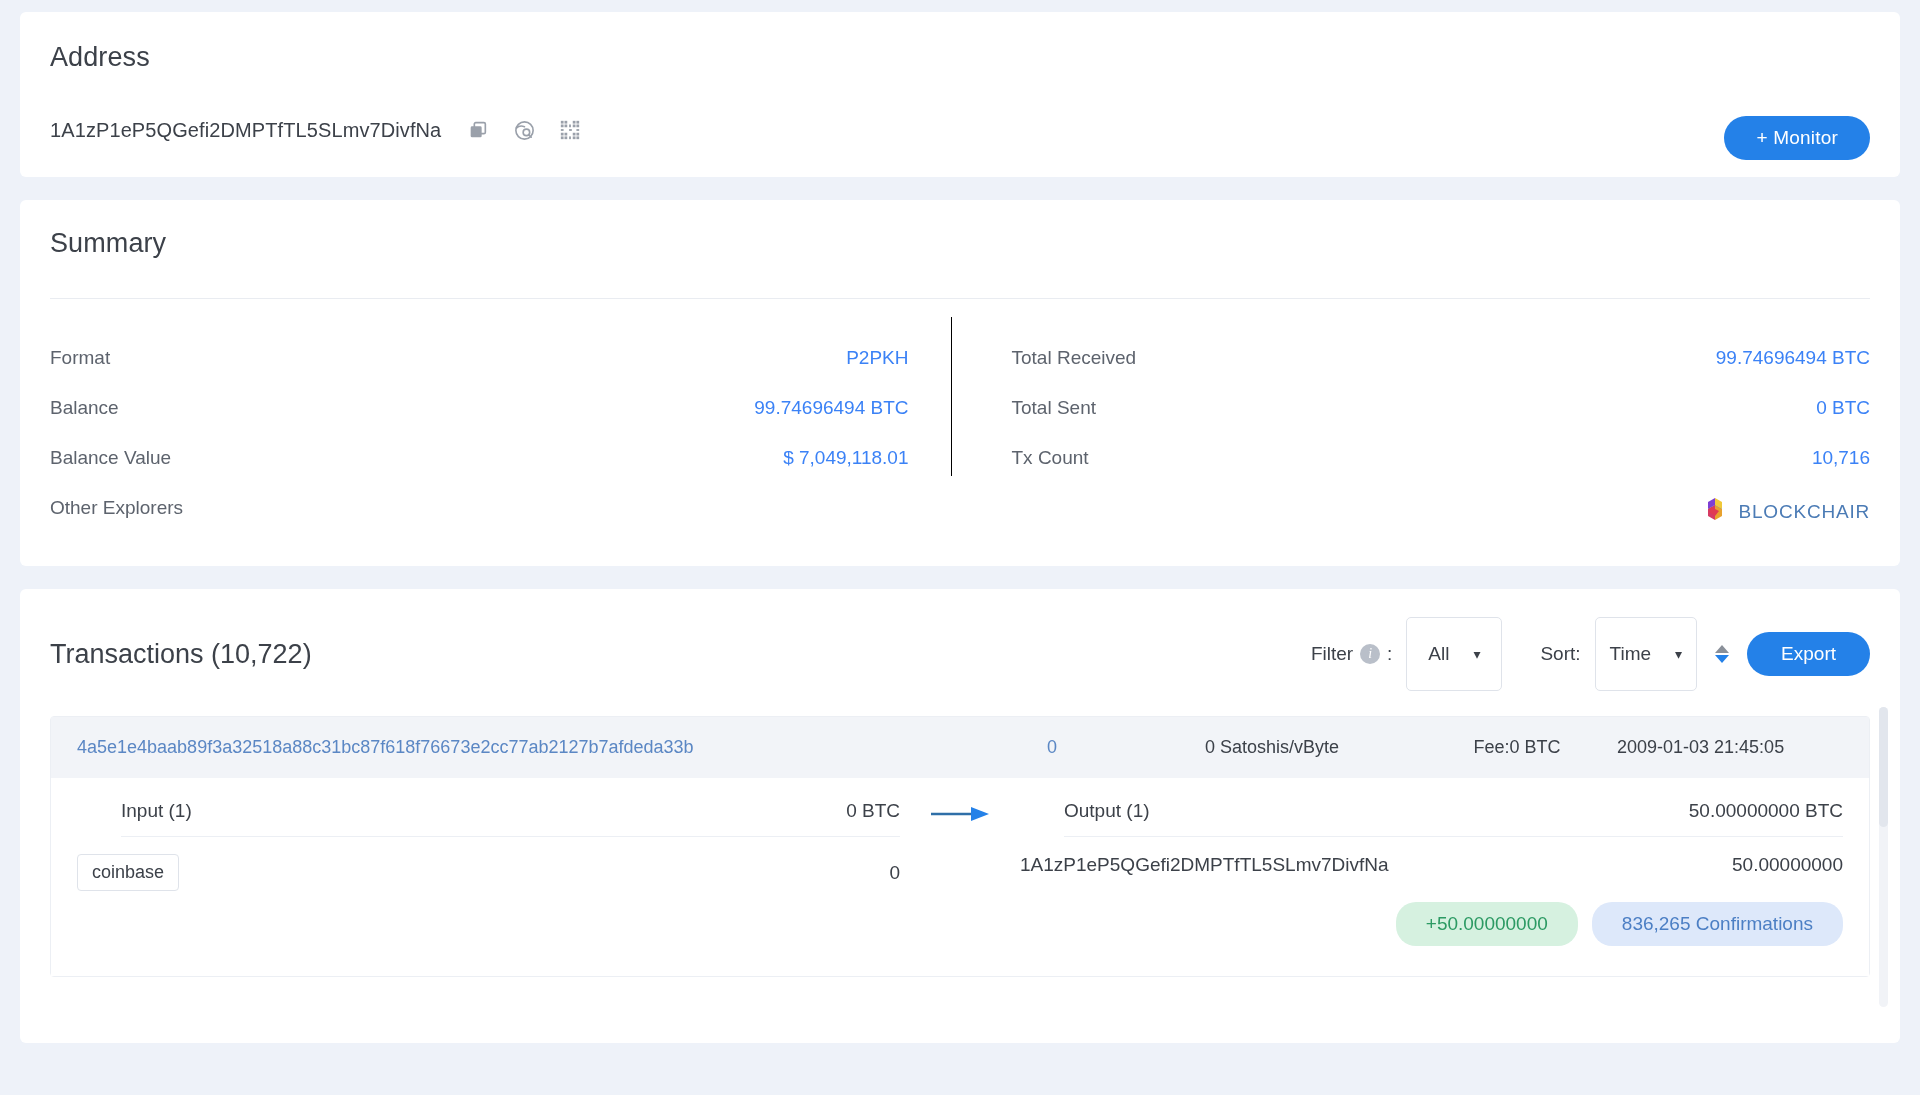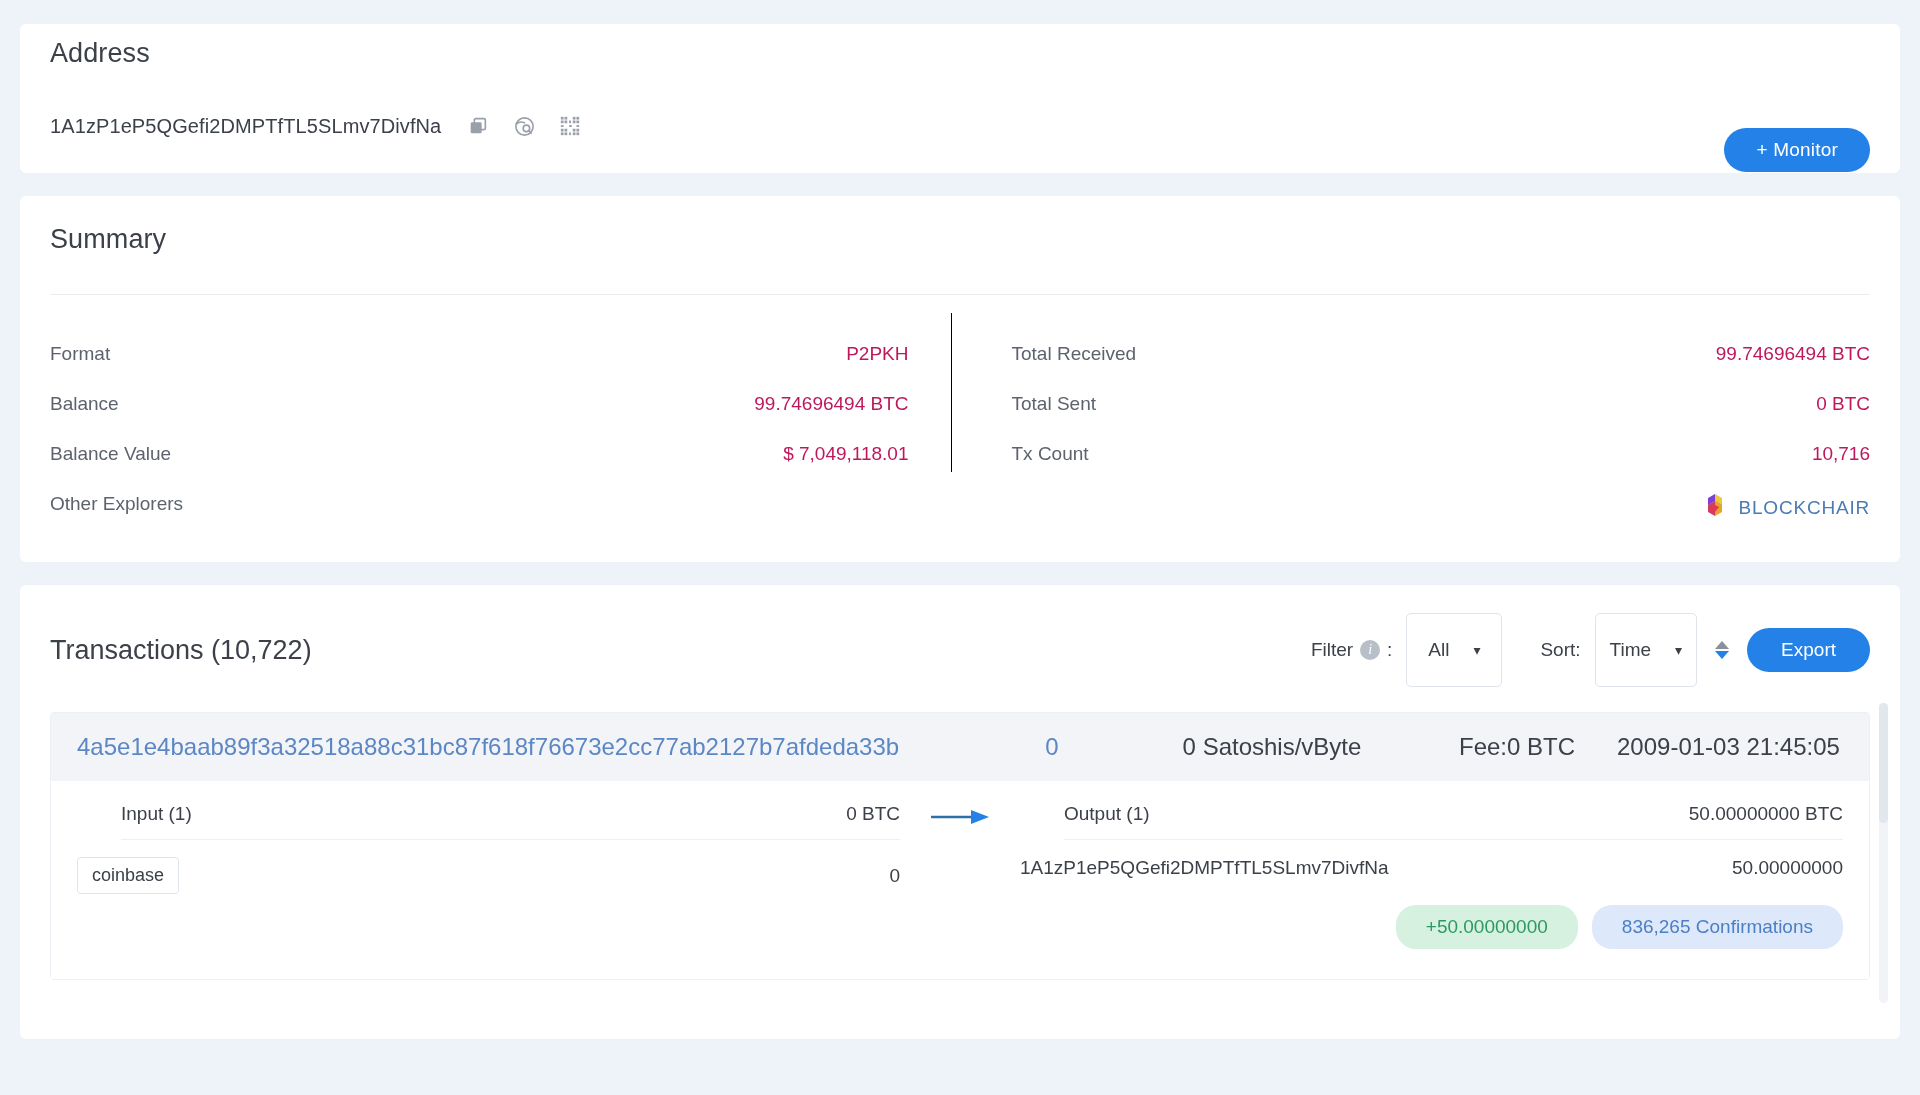--- a/index.html
+++ b/index.html
@@ -23,22 +23,22 @@
 
   
   .card {
     background: #ffffff;
     border-radius: 6px;
     width: 100%;
   }
 
   
   .address-card {
-    margin-top: 24px;
-    padding: 14px 30px 34px 30px;
+    margin-top: 12px;
+    padding: 30px 30px 34px 30px;
     position: relative;
   }
   .card-title {
     font-size: 27px;
     font-weight: 400;
     color: #3c4149;
     letter-spacing: 0.1px;
   }
   .address-row {
     margin-top: 44px;
@@ -116,21 +116,21 @@
     background: #ffffff;
   }
   .srow {
     display: flex;
     justify-content: space-between;
     align-items: center;
     font-size: 19px;
     padding: 14px 0;
   }
   .slabel { color: #5d636d; }
-  .svalue { color: #be185d; }
+  .svalue { color: #3b82f6; }
 
   .blockchair-link {
     display: flex;
     align-items: center;
     gap: 12px;
     cursor: pointer;
   }
   .blockchair-text {
     color: #4b7bb5;
     font-size: 19px;
@@ -231,21 +231,21 @@
     margin-top: 25px;
     border: 1px solid #eceff4;
     border-radius: 4px;
     width: 1820px;
   }
   .tx-row-head {
     background: #f2f4f8;
     display: flex;
     align-items: center;
     padding: 20px 26px;
-    font-size: 24px;
+    font-size: 18px;
   }
   .tx-hash {
     color: #5b87c4;
     flex: 0 0 900px;
     cursor: pointer;
   }
   .tx-block {
     color: #5b87c4;
     flex: 0 0 150px;
     text-align: center;

